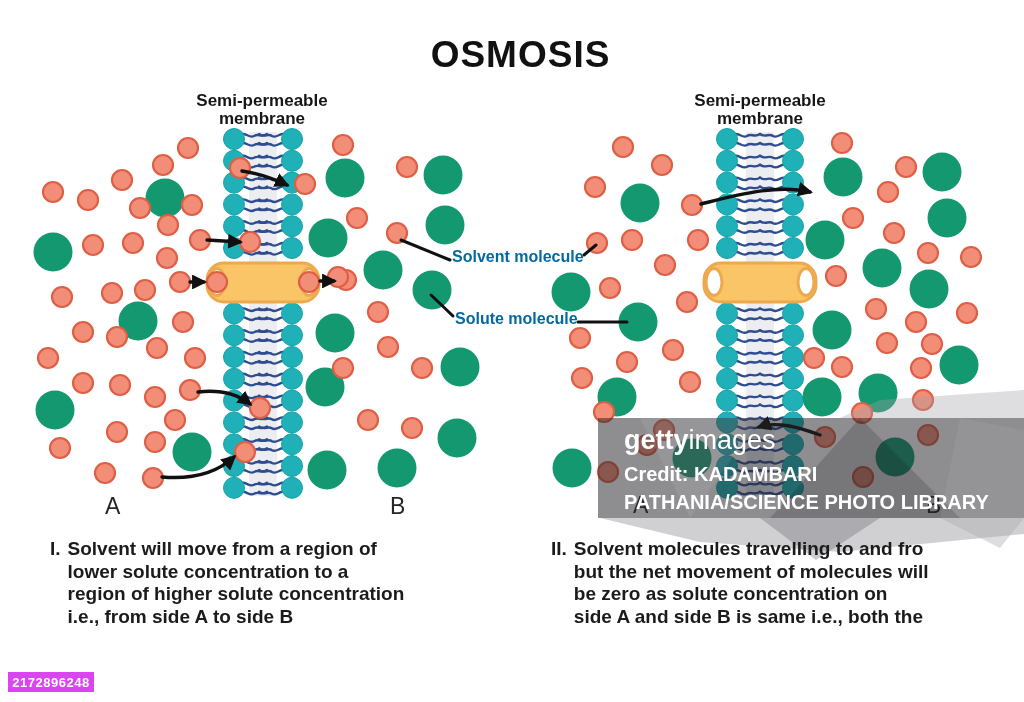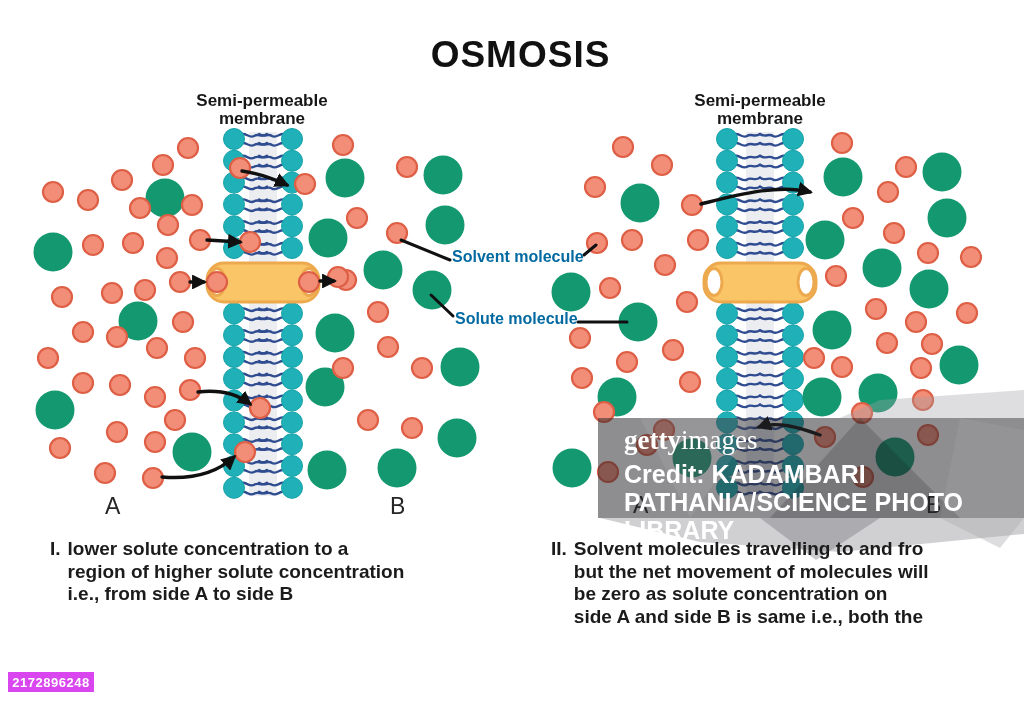--- a/index.html
+++ b/index.html
@@ -17,23 +17,23 @@
   .caption{display:flex;gap:7px;font-size:19px;font-weight:700;line-height:22.5px;
            color:#1b1b1b;z-index:3;}
   .caption .num{flex:none;}
   .tail{fill:none;stroke:var(--tail);stroke-width:2.4;stroke-linecap:round;}
   .head{fill:var(--head);stroke:var(--headEdge);stroke-width:1;}
   .arrow{fill:none;stroke:var(--arrow);stroke-width:3.4;stroke-linecap:round;}
   .pointer{fill:none;stroke:var(--arrow);stroke-width:3;stroke-linecap:round;}
   #arrowhead path{fill:var(--arrow);}
   .wm-shards{position:absolute;left:0;top:0;z-index:2;pointer-events:none;}
   .wm-band{left:598px;top:418px;width:426px;height:100px;background:rgba(38,38,45,0.52);z-index:2;}
-  .wm-brand{left:26px;top:7px;font-size:27px;color:#fff;font-family:Liberation Serif, serif;}
+  .wm-brand{left:26px;top:7px;font-size:27px;color:#fff;}
   .wm-brand .b{font-weight:700;}
-  .wm-credit{left:26px;top:42px;font-size:25px;font-weight:700;color:#fff;line-height:28px;width:390px;}
+  .wm-credit{left:26px;top:42px;font-size:20px;font-weight:700;color:#fff;line-height:28px;width:390px;}
   .id-badge{left:8px;top:672px;width:86px;height:20px;background:#d946ef;color:#fff;
             font-size:13px;font-weight:700;display:flex;align-items:center;justify-content:center;
             letter-spacing:.5px;z-index:3;}
 </style>
 </head>
 <body>
 
 <div id="stage">
 
   <svg id="scene" width="1024" height="702" viewBox="0 0 1024 702">
@@ -400,20 +400,21 @@
   <div class="abs legend-label" style="left:455px;top:310px;">Solute molecule</div>
 
   <div class="abs side-letter front" style="left:105px;top:493px;">A</div>
   <div class="abs side-letter front" style="left:390px;top:493px;">B</div>
   <div class="abs side-letter" style="left:633px;top:492px;">A</div>
   <div class="abs side-letter" style="left:926px;top:492px;">B</div>
 
   <div class="abs caption" style="left:50px;top:538px;width:435px;">
     <div class="num">I.</div>
     <div class="cap-lines">
+        <div>Solvent will move from a region of</div>
         <div>lower solute concentration to a</div>
         <div>region of higher solute concentration</div>
         <div>i.e., from side A to side B</div>
       </div>
   </div>
   <div class="abs caption" style="left:551px;top:538px;width:465px;">
     <div class="num">II.</div>
     <div class="cap-lines">
         <div>Solvent molecules travelling to and fro</div>
         <div>but the net movement of molecules will</div>

